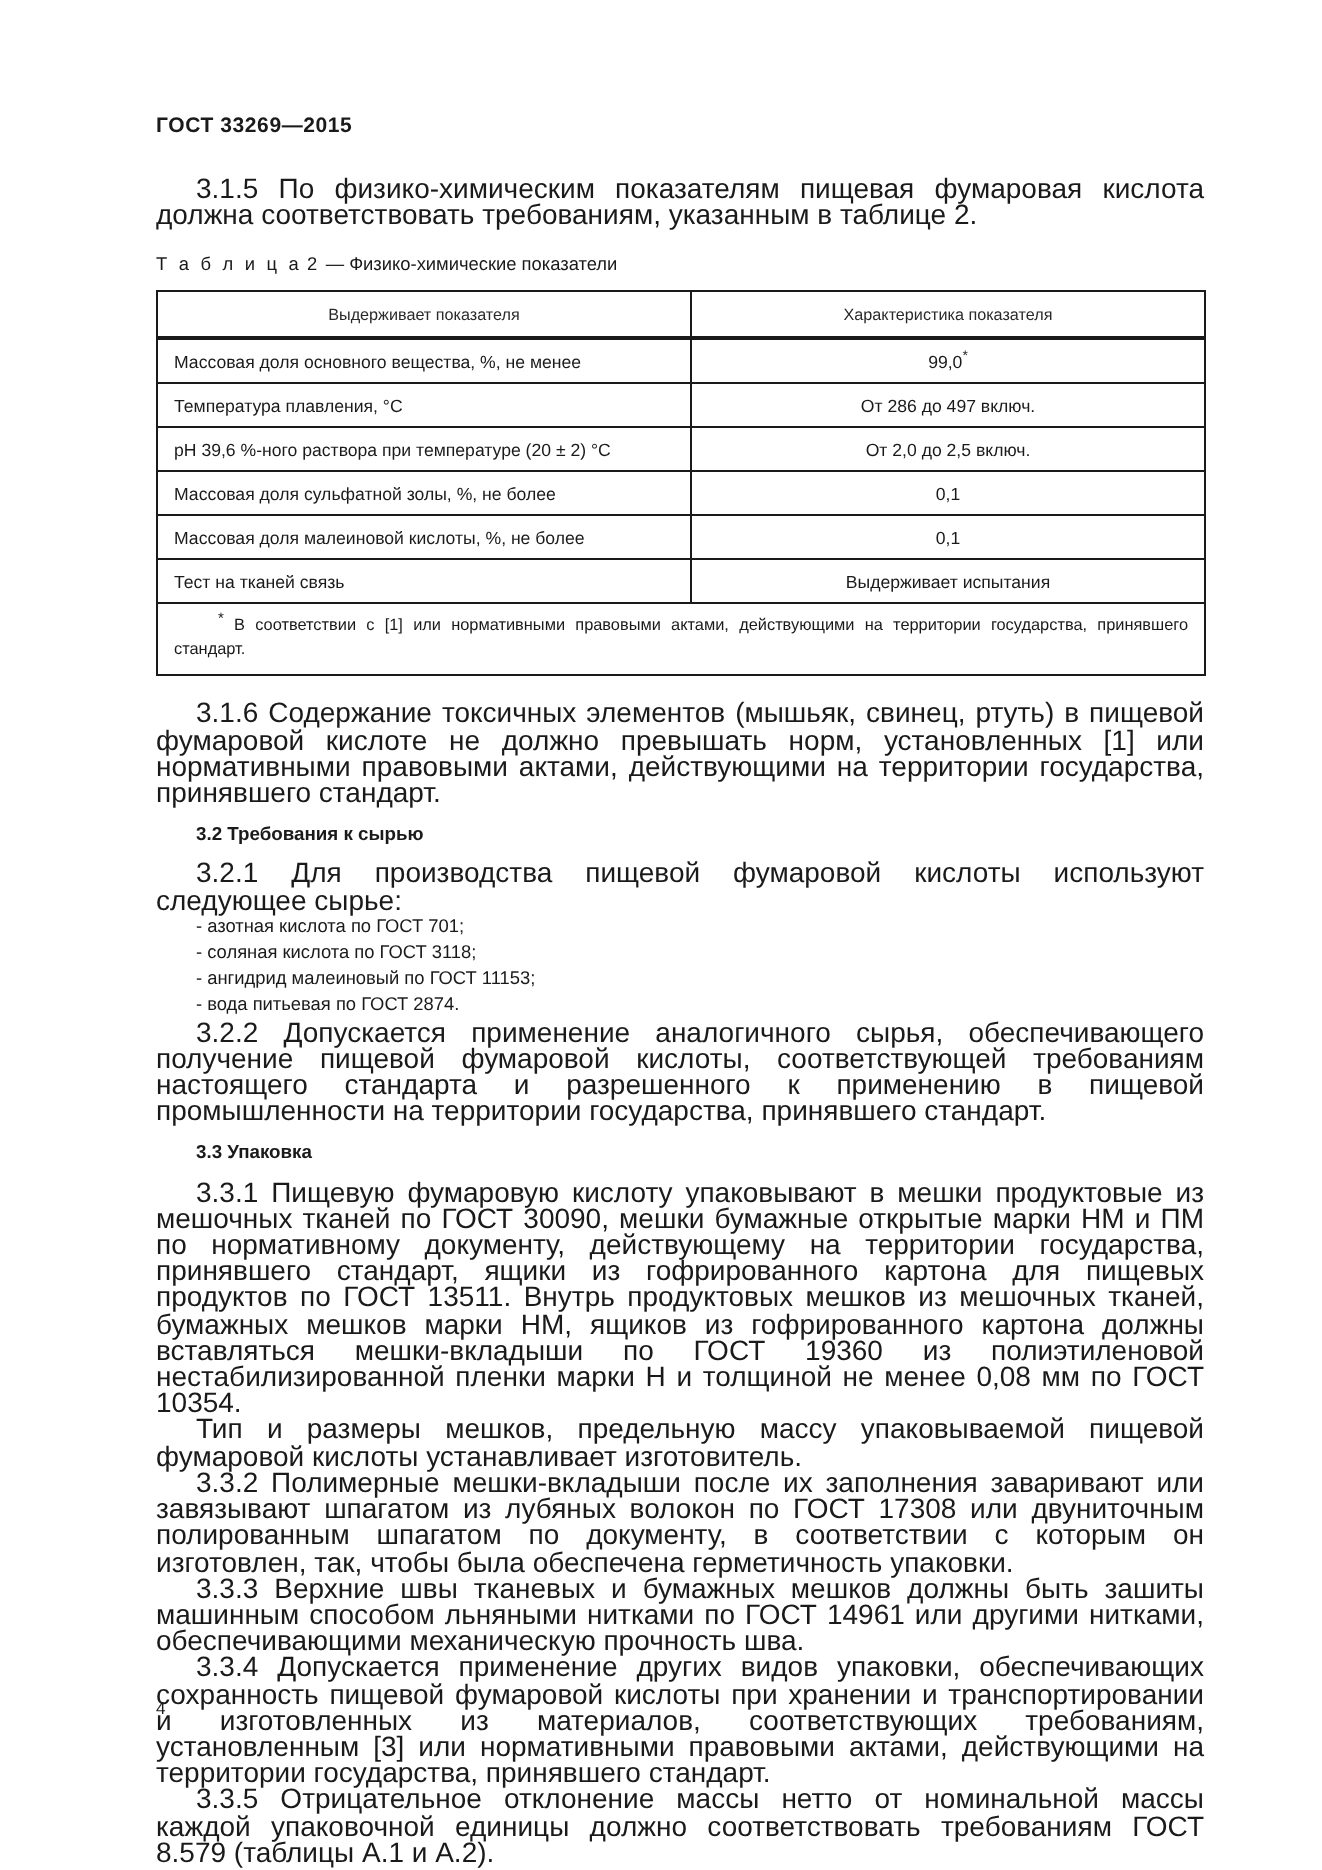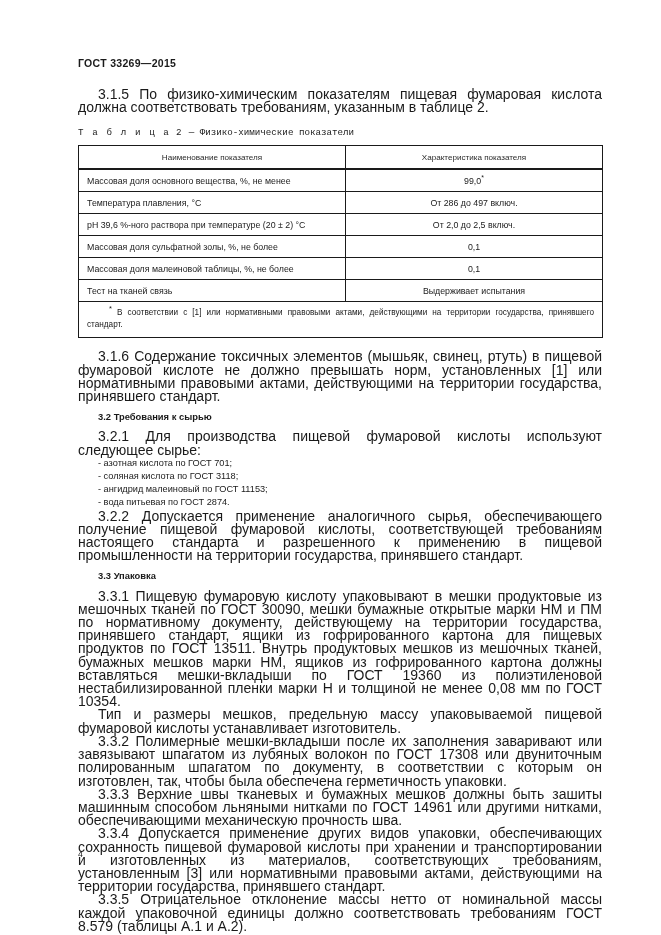--- a/index.html
+++ b/index.html
@@ -49,21 +49,20 @@
   }
   .gap-lg { height: 18px; }
   .gap-md { height: 12px; }
   .gap-sm { height: 7px; }
 
   .table-caption {
     font-size: 9.2px;
     line-height: 13px;
     margin: 0;
     letter-spacing: 0;
-    font-family: Liberation Mono, monospace;
   }
   .table-caption .spaced {
     letter-spacing: 1.6px;
   }
 
   table.gost {
     border-collapse: collapse;
     width: 524px;
     margin-top: 6px;
     table-layout: fixed;
@@ -154,21 +153,21 @@
       <span class="spaced">Т а б л и ц а</span><span>&nbsp;</span><span class="spaced">2</span><span>&nbsp;</span><span>—</span><span>&nbsp;</span><span>Физико-химические показатели</span>
     </div>
 
     <table class="gost">
       <colgroup>
         <col class="col-name">
         <col class="col-value">
       </colgroup>
       <thead>
         <tr>
-          <th>Наименование показателя</th>
+          <th>Выдерживает показателя</th>
           <th>Характеристика показателя</th>
         </tr>
       </thead>
       <tbody>
         <tr>
           <td class="name-cell">Массовая доля основного вещества, %, не менее</td>
           <td class="value-cell"><span>99,0</span><span class="sup-star">*</span></td>
         </tr>
         <tr>
           <td class="name-cell">Температура плавления, °С</td>
@@ -176,21 +175,21 @@
         </tr>
         <tr>
           <td class="name-cell">рН 39,6 %-ного раствора при температуре (20 ± 2) °С</td>
           <td class="value-cell">От 2,0 до 2,5 включ.</td>
         </tr>
         <tr>
           <td class="name-cell">Массовая доля сульфатной золы, %, не более</td>
           <td class="value-cell">0,1</td>
         </tr>
         <tr>
-          <td class="name-cell">Массовая доля малеиновой таблицы, %, не более</td>
+          <td class="name-cell">Массовая доля малеиновой кислоты, %, не более</td>
           <td class="value-cell">0,1</td>
         </tr>
         <tr>
           <td class="name-cell">Тест на тканей связь</td>
           <td class="value-cell">Выдерживает испытания</td>
         </tr>
         <tr>
           <td class="footnote-cell" colspan="2"><span class="fn-indent"></span><span class="fn-star">*</span> <span>В соответствии с [1] или нормативными правовыми актами, действующими на территории государства, принявшего стандарт.</span></td>
         </tr>
       </tbody>

